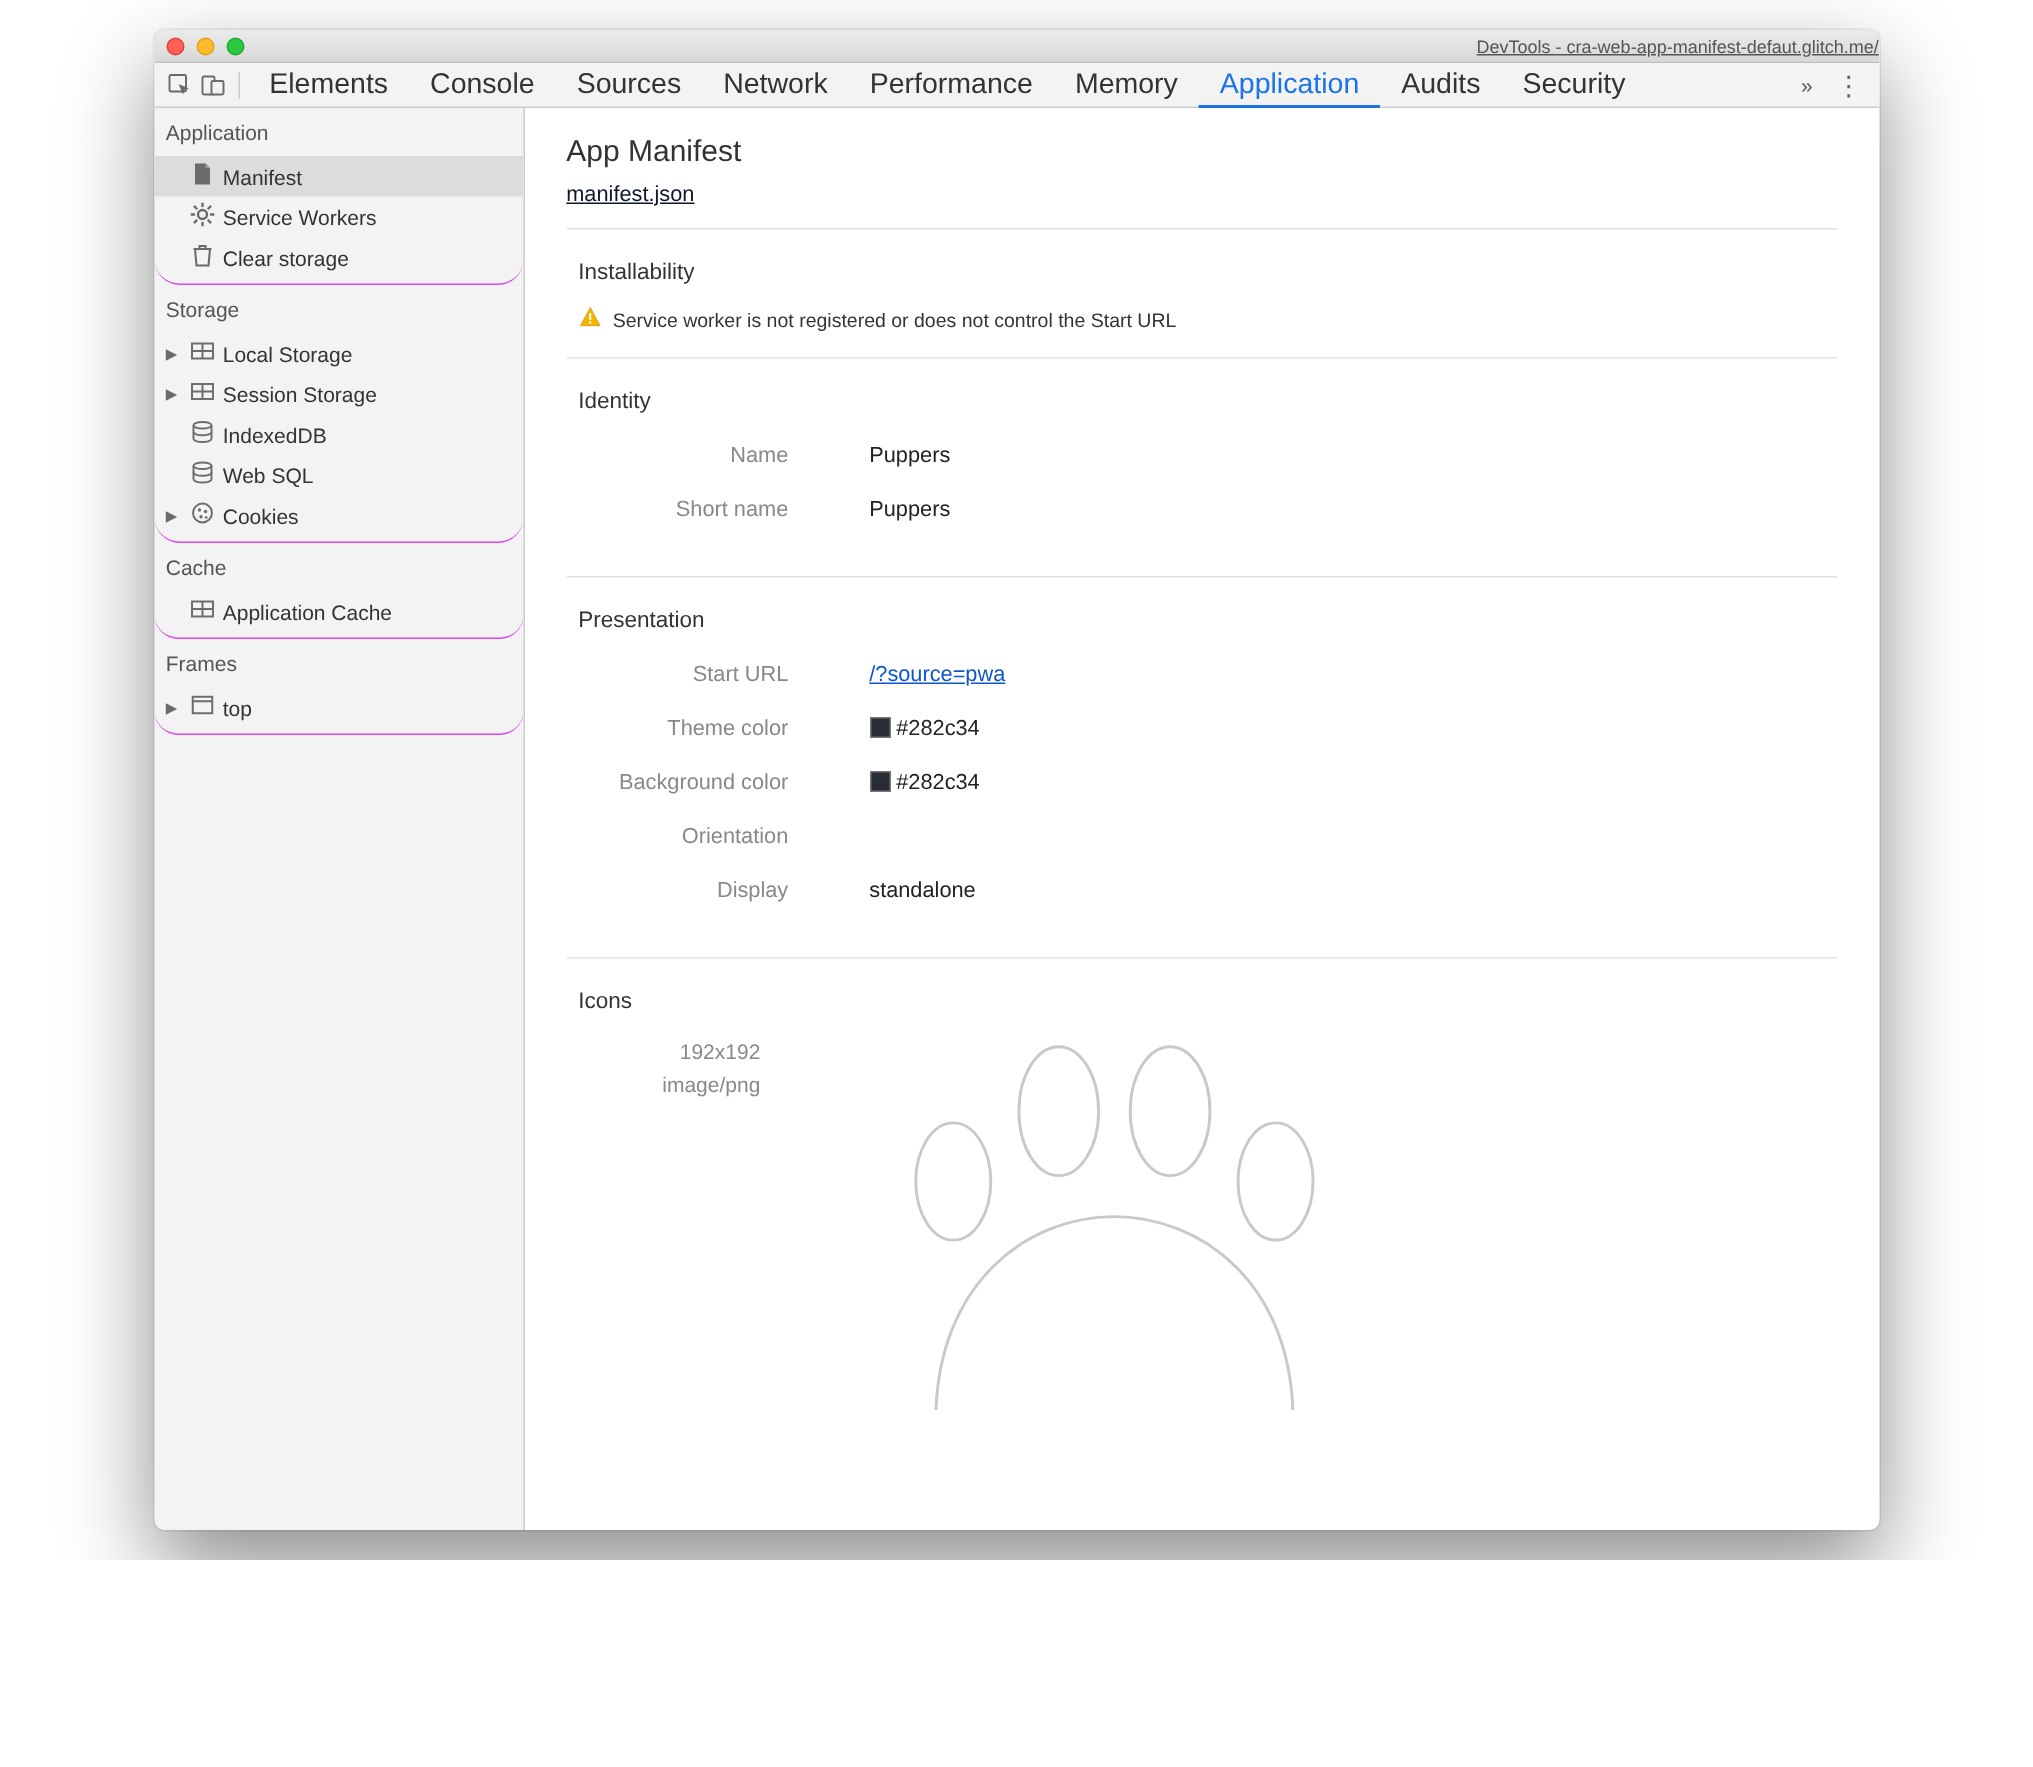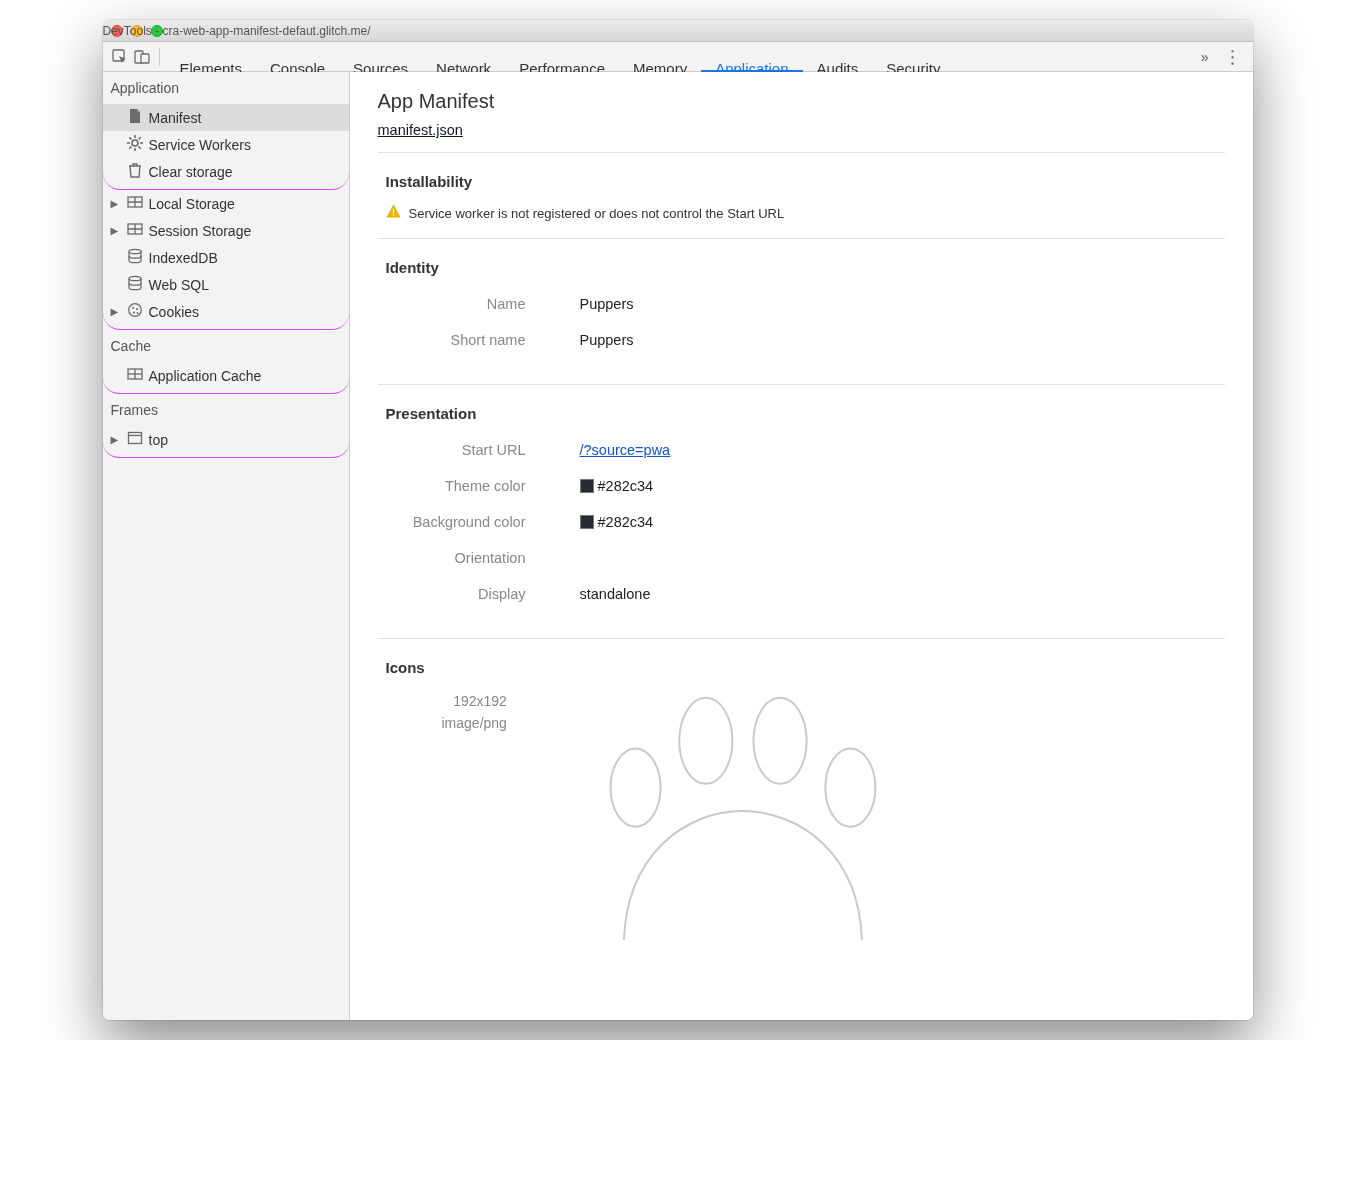--- a/index.html
+++ b/index.html
@@ -29,37 +29,37 @@
       align-items: center;
       padding: 0 8px;
       position: relative;
     }
     .traffic { display: flex; gap: 8px; }
     .tl { width: 12px; height: 12px; border-radius: 50%; }
     .tl.red { background:#ff5f57; border:1px solid #e24238;}
     .tl.yel { background:#ffbd2e; border:1px solid #e1a017;}
     .tl.grn { background:#28c940; border:1px solid #1dac2c;}
     .titlebar .title {
-      position:absolute; left:0; right:0; text-align:left;
-      font-size:12px; color:#555;
+      position:absolute; left:0; right:0; text-align:right;
+      font-size:12px; color:#555;text-decoration:underline;
     }
     .toolbar {
       height: 30px;
       background: #f3f3f3;
       border-bottom: 1px solid #ccc;
       display: flex; align-items:center;
       padding: 0 6px;
     }
     .tbicon { width:22px; height:22px; display:flex; align-items:center; justify-content:center; color:#666;}
     .divider { width:1px; height:18px; background:#ccc; margin:0 6px;}
     .tabs { display:flex; flex:1; gap:0; }
     .tab {
-      padding: 12px 14px;
+      padding: 0 14px;
       height:30px; line-height:30px;
-      font-size:15px; color:#333;
+      font-size:19px; color:#333;
       cursor:pointer;
     }
     .tab.active { color:#1a73e8; border-bottom:2px solid #1a73e8; font-weight:400;}
     .more-tabs { padding:0 10px; color:#555; font-size:14px;}
     .kebab { width:28px; font-size:18px; color:#666; text-align:center;}
     .body { flex:1; display:flex; overflow:hidden; }
     .sidebar {
       width: 247px;
       background:#f3f3f3;
       border-right:1px solid #ccc;
@@ -84,21 +84,21 @@
       flex:1; overflow-y:auto; background:#fff;
       position:relative;
     }
     .main-inner { padding: 18px 28px; }
     .page-title { font-size:20px; font-weight:500; color:#333; margin-bottom:8px;}
     .manifest-link { color:#0f172a; text-decoration:underline; font-size:14.5px; display:inline-block; margin-bottom:14px;}
     .section {
       border-top:1px solid #e1e1e1;
       padding:20px 0 16px 8px;
     }
-    .section-h { font-weight:700; font-size:15px; color:#333; margin-bottom:14px;}
+    .section-h { font-weight:400; font-size:15px; color:#333; margin-bottom:14px;}
     .warn-row { display:flex; align-items:center; gap:8px; font-size:13px; color:#333;}
     .kv { display:flex; align-items:center; font-size:14.5px; margin:20px 0;gap:40px;}
     .kv .k { width:140px; text-align:right; color:#888; margin-right:14px;}
     .kv .v { color:#222;}
     .kv .v a { color:#1155cc; text-decoration:underline;}
     .swatch { width:14px; height:14px; display:inline-block; background:#282c34; vertical-align:-2px; margin-right:4px; border:1px solid #777;}
     .icons-block { display:flex; gap:24px; padding-left:56px; }
     .icon-meta { text-align:right; color:#888; font-size:14px; line-height:1.6;}
     .paw {
       width:420px; height:250px; position:relative;
@@ -178,20 +178,21 @@
             <span>Service Workers</span>
           </div>
           <div class="item">
             <span class="arrow"></span>
             <span class="ico"><svg width="16" height="16" viewBox="0 0 16 16">
                 <path d="M3 4 H13 L12 15 H4 Z M2 4 H14 M6 4 V2 H10 V4" fill="none" stroke="#6b6b6b" stroke-width="1.4"></path>
               </svg></span>
             <span>Clear storage</span>
           </div>
         </div>
+        <div class="group-title">Storage</div>
         <div class="group-items">
           <div class="item">
             <span class="arrow">▶</span>
             <span class="ico"><svg width="16" height="16" viewBox="0 0 16 16">
                 <rect x="1" y="3" width="14" height="10" fill="none" stroke="#6b6b6b" stroke-width="1.3"></rect>
                 <line x1="1" y1="8" x2="15" y2="8" stroke="#6b6b6b" stroke-width="1.3"></line>
                 <line x1="8" y1="3" x2="8" y2="13" stroke="#6b6b6b" stroke-width="1.3"></line>
               </svg></span>
             <span>Local Storage</span>
           </div>

